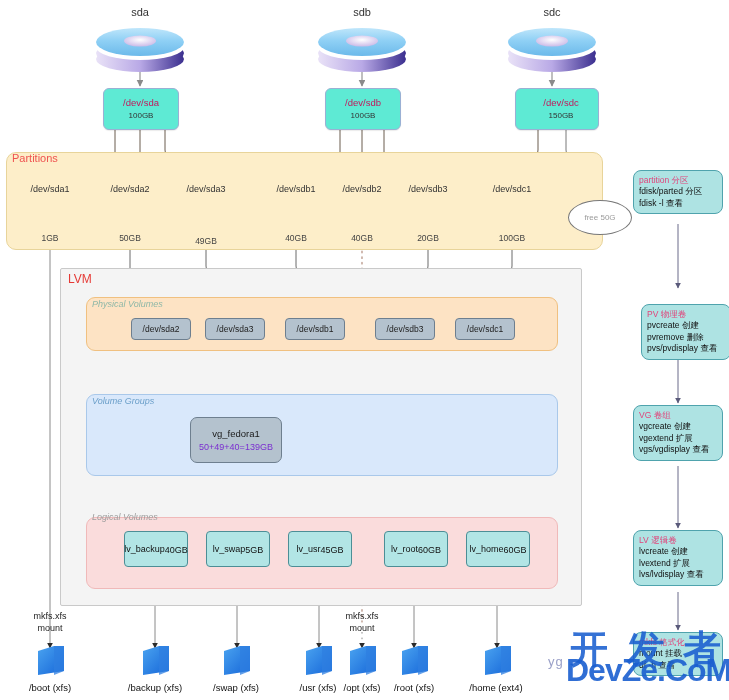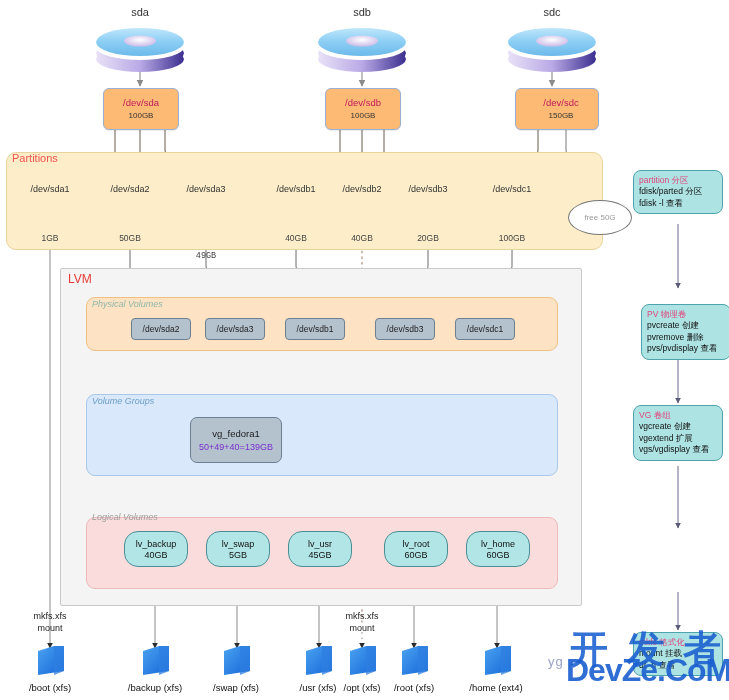--- a/index.html
+++ b/index.html
@@ -20,21 +20,21 @@
   .part-label{
     position:absolute;font-size:9px;color:#333;text-align:center;width:70px;
   }
   .part-size{
     position:absolute;font-size:8.5px;color:#444;text-align:center;width:70px;
   }
 
   
   .devbox{
     position:absolute;width:74px;height:40px;border:1px solid #9ab0d4;
-    border-radius:6px;background:#fdba74;
+    border-radius:6px;background:#5eead4;
     display:flex;flex-direction:column;align-items:center;justify-content:center;
     box-shadow:0 1px 1px rgba(0,0,0,.08);
   }
   .devbox .t{font-size:9.5px;color:#c2185b;line-height:1.15;}
   .devbox .s{font-size:8px;color:#333;margin-top:3px;}
 
   
   .region{position:absolute;border-radius:10px;}
   .region-title{position:absolute;font-size:11px;}
 
@@ -59,22 +59,22 @@
     background:#b4c2ce;display:flex;align-items:center;justify-content:center;
     font-size:8.5px;color:#222;
   }
   .vgbox{
     position:absolute;width:90px;height:44px;border:1px solid #6e7f8f;border-radius:7px;
     background:#b4c2ce;display:flex;flex-direction:column;align-items:center;justify-content:center;
   }
   .vgbox .n{font-size:9.5px;color:#1a1a1a;}
   .vgbox .c{font-size:9px;color:#7b2fd0;margin-top:3px;}
   .lvbox{
-    position:absolute;width:62px;height:34px;border:1px solid #4c8e96;border-radius:14px;
-    background:#b2e5e5;display:flex;flex-direction:column;align-items:center;justify-content:center;
+    position:absolute;width:62px;height:34px;border:1px solid #4c8e96;border-radius:4px;
+    background:#b2e5e5;display:flex;flex-direction:row;align-items:center;justify-content:center;
   }
   .lvbox .n{font-size:9px;color:#111;}
   .lvbox .s{font-size:9px;color:#111;margin-top:1px;}
 
   
   .cmdcard{
     position:absolute;left:633px;width:90px;border:1px solid #4fa3ad;border-radius:8px;
     background:#aee3e3;padding:4px 5px;box-sizing:border-box;
   }
   .cmdcard .hd{font-size:8.5px;color:#e0457b;line-height:1.35;white-space:nowrap;}
@@ -355,21 +355,21 @@
   <div class="part-label" style="left:15px;top:184px;">/dev/sda1</div>
   <div class="part-label" style="left:95px;top:184px;">/dev/sda2</div>
   <div class="part-label" style="left:171px;top:184px;">/dev/sda3</div>
   <div class="part-label" style="left:261px;top:184px;">/dev/sdb1</div>
   <div class="part-label" style="left:327px;top:184px;">/dev/sdb2</div>
   <div class="part-label" style="left:393px;top:184px;">/dev/sdb3</div>
   <div class="part-label" style="left:477px;top:184px;">/dev/sdc1</div>
 
   <div class="part-size" style="left:15px;top:233px;">1GB</div>
   <div class="part-size" style="left:95px;top:233px;">50GB</div>
-  <div class="part-size" style="left:171px;top:251px;font-family:Liberation Mono, monospace;">49GB</div>
+  <div class="part-size" style="left:171px;top:236px;">49GB</div>
   <div class="part-size" style="left:261px;top:233px;">40GB</div>
   <div class="part-size" style="left:327px;top:233px;">40GB</div>
   <div class="part-size" style="left:393px;top:233px;">20GB</div>
   <div class="part-size" style="left:477px;top:233px;">100GB</div>
 
   <div id="free-ellipse">free 50G</div>
 
   <div class="pvbox" style="left:131px;top:318px;">/dev/sda2</div>
   <div class="pvbox" style="left:205px;top:318px;">/dev/sda3</div>
   <div class="pvbox" style="left:285px;top:318px;">/dev/sdb1</div>
@@ -432,20 +432,26 @@
     <div class="ln">pvs/pvdisplay 查看</div>
   </div>
 
   <div class="cmdcard" style="top:405px;">
     <div class="hd">VG 卷组</div>
     <div class="ln">vgcreate 创建</div>
     <div class="ln">vgextend 扩展</div>
     <div class="ln">vgs/vgdisplay 查看</div>
   </div>
 
+  <div class="cmdcard" style="top:530px;">
+    <div class="hd">LV 逻辑卷</div>
+    <div class="ln">lvcreate 创建</div>
+    <div class="ln">lvextend 扩展</div>
+    <div class="ln">lvs/lvdisplay 查看</div>
+  </div>
 
   <div class="cmdcard" style="top:632px;">
     <div class="hd">mkfs 格式化</div>
     <div class="ln">mount 挂载</div>
     <div class="ln">df -h 查看</div>
   </div>
 
   <div id="wm">
     <div style="position:absolute;left:2px;top:26px;font-size:13px;color:#9aa0c8;letter-spacing:1px;">yg</div>
     <div style="position:absolute;left:24px;top:-4px;font-size:38px;color:#1a5fd0;font-weight:bold;letter-spacing:4px;opacity:.88;">开 发 者</div>

